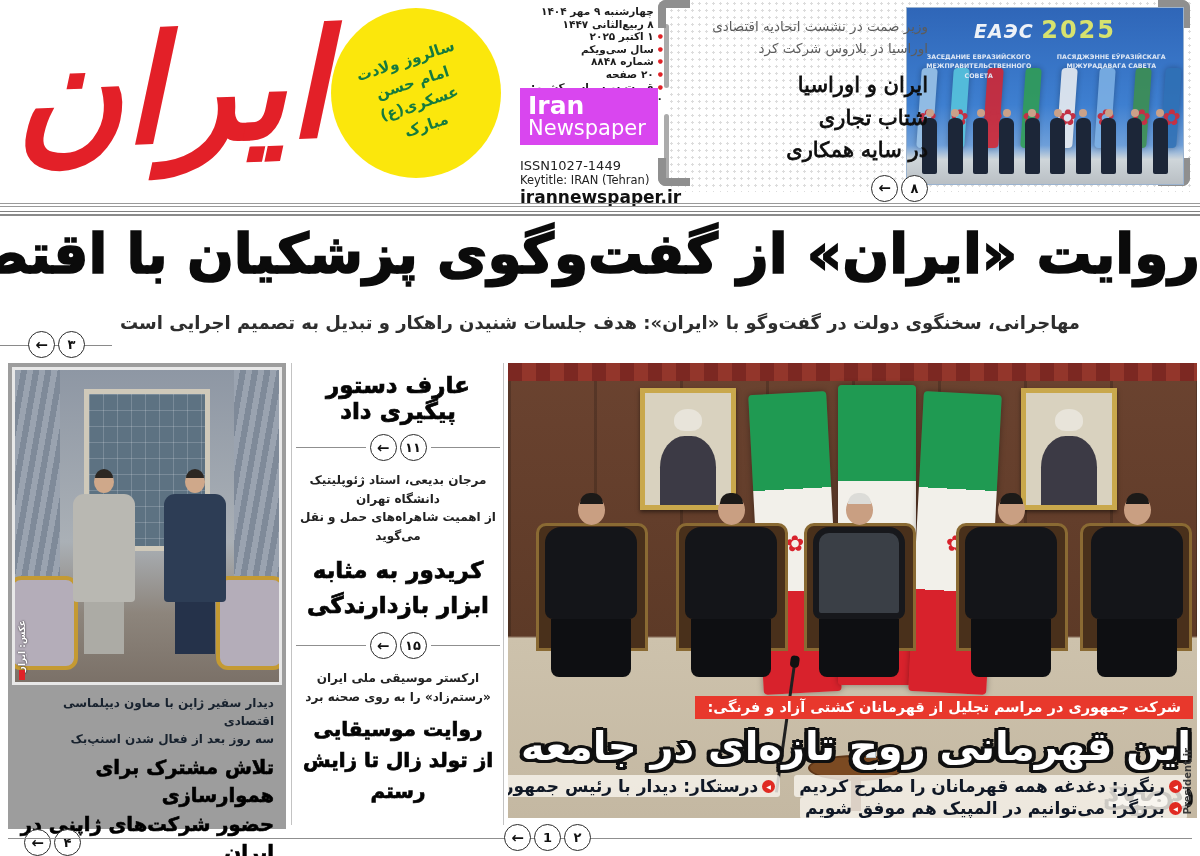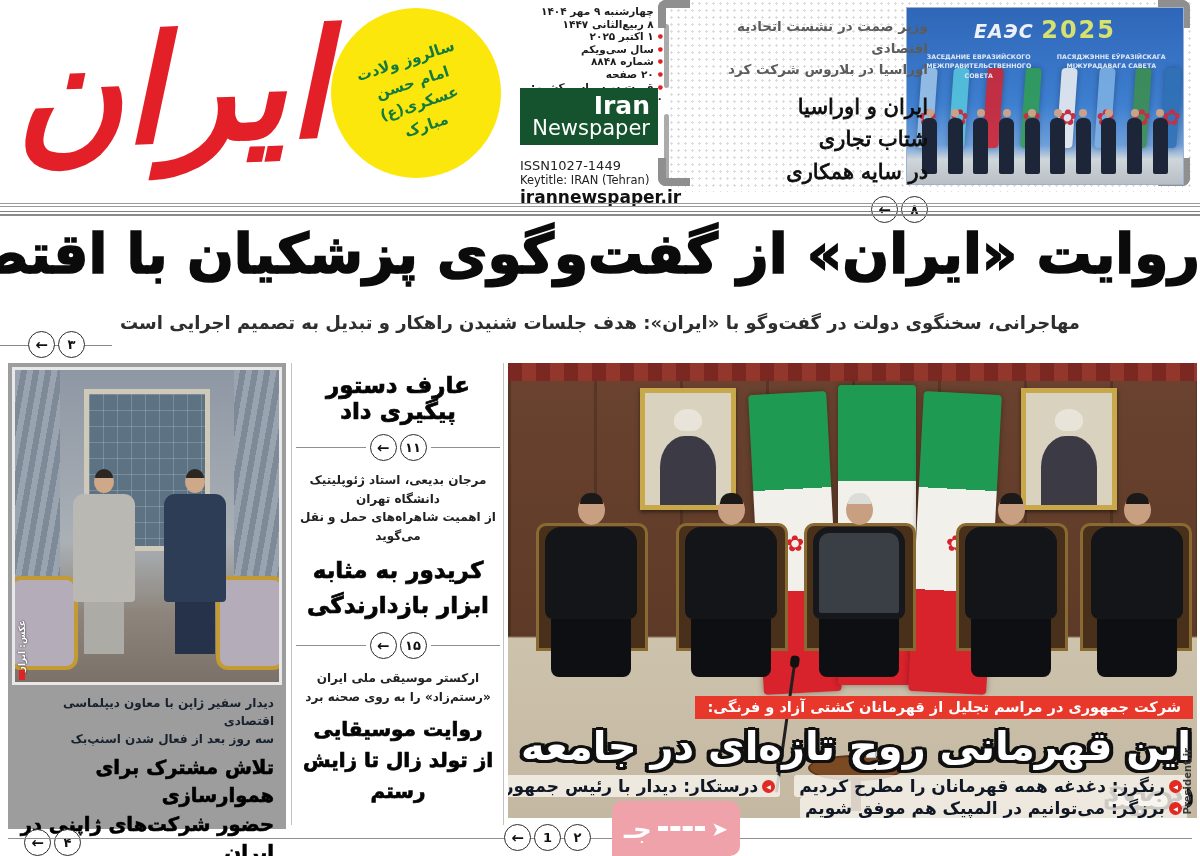--- a/index.html
+++ b/index.html
@@ -25,22 +25,22 @@
     text-align:center; padding:26px;
   }
   .badge span {
     display:block; transform:rotate(-18deg);
     color:#157a3e; font-weight:bold; font-size:15px; line-height:1.5;
   }
   .mh-info { left:498px; top:5px; width:165px; font-size:10.5px; font-weight:bold; color:#1c1c1c; }
   .mh-info .it { display:block; line-height:11.6px; }
   .mh-info .it::before { content:"●"; color:#e02227; font-size:6px; vertical-align:2px; margin-left:4px; }
   .brandbox {
-    left:520px; top:88px; width:138px; height:57px; background:#14532d;
-    color:#fff; direction:ltr; text-align:right; padding:5px 8px; line-height:1.0;
+    left:520px; top:88px; width:138px; height:57px; background:#d946ef;
+    color:#fff; direction:ltr; text-align:left; padding:5px 8px; line-height:1.0;
   }
   .brandbox .b1 { font-size:25px; font-weight:bold; }
   .brandbox .b2 { font-size:21px; }
   .issnblk { left:520px; top:150px; width:145px; direction:ltr; text-align:left; color:#222; }
   .issnblk .i1 { font-size:13px;margin-top:8px; }
   .issnblk .i2 { font-size:11.5px; }
   .issnblk .i3 { font-size:17px; font-weight:bold; color:#111; }
   .vbar { left:664px; width:5px; background:#ababab; border-radius:3px; }
 
   
@@ -63,21 +63,21 @@
   .eaeu .t1 { position:absolute; top:8px; left:0; right:0; text-align:center; color:#eef2f8; font-size:19px; font-weight:bold; font-style:italic; letter-spacing:1px; }
   .eaeu .t1 b { color:#d7e26e; font-size:24px; font-style:normal; letter-spacing:2px; }
   .eaeu .cap { position:absolute; top:44px; width:46%; color:#dfe8f5; font-size:6.3px; font-weight:bold; text-align:center; line-height:1.5; }
   .eaeu .capL { left:3%; } .eaeu .capR { right:3%; }
   .eaeu .flag { position:absolute; top:60px; width:16px; height:80px; opacity:.85; transform:skewX(-4deg); }
   .eaeu .figrow { position:absolute; bottom:10px; left:0; right:0; display:flex; justify-content:space-around; padding:0 10px; }
   .eaeu .fg { width:15px; height:56px; background:#1c2638; border-radius:6px 6px 2px 2px; position:relative; }
   .eaeu .fg::before { content:""; position:absolute; top:-9px; left:3.5px; width:8px; height:8px; border-radius:50%; background:#caa189; }
 
   .topstory { position:absolute; left:12px; top:16px; width:248px; text-align:right; }
-  .topstory .kick { font-size:13.5px; font-weight:bold; color:#5c5c5c; line-height:1.6; }
+  .topstory .kick { font-size:13.5px; font-weight:normal; color:#5c5c5c; line-height:1.6; }
   .topstory .hl { margin-top:10px; font-size:21px; font-weight:normal; color:#0e0e0e; line-height:1.55; -webkit-text-stroke:0.8px #0e0e0e; }
 
   
   .pages { display:flex; align-items:center; gap:3px; }
   .pc {
     width:27px; height:27px; border:1.6px solid #2b2b2b; border-radius:50%static;
     border-radius:50%; background:#fff; display:flex; align-items:center; justify-content:center;
     font-size:13px; font-weight:bold; color:#111;
   }
   .pc.arrow { font-size:15px; }
@@ -441,19 +441,14 @@
 
   <div class="abs mp-credit">President.ir</div>
 
   <div class="abs botline"></div>
   <div class="abs pages bot-pages" style="direction:ltr;">
     <span class="pc arrow">←</span>
     <span class="pc">1</span>
     <span class="pc">۲</span>
   </div>
 
-  <div class="abs jam">
-    <span class="j">جـ</span>
-    <span class="dash"></span>
-    <span class="ah">➤</span>
-  </div>
 
 </div>
 
 </body></html>

